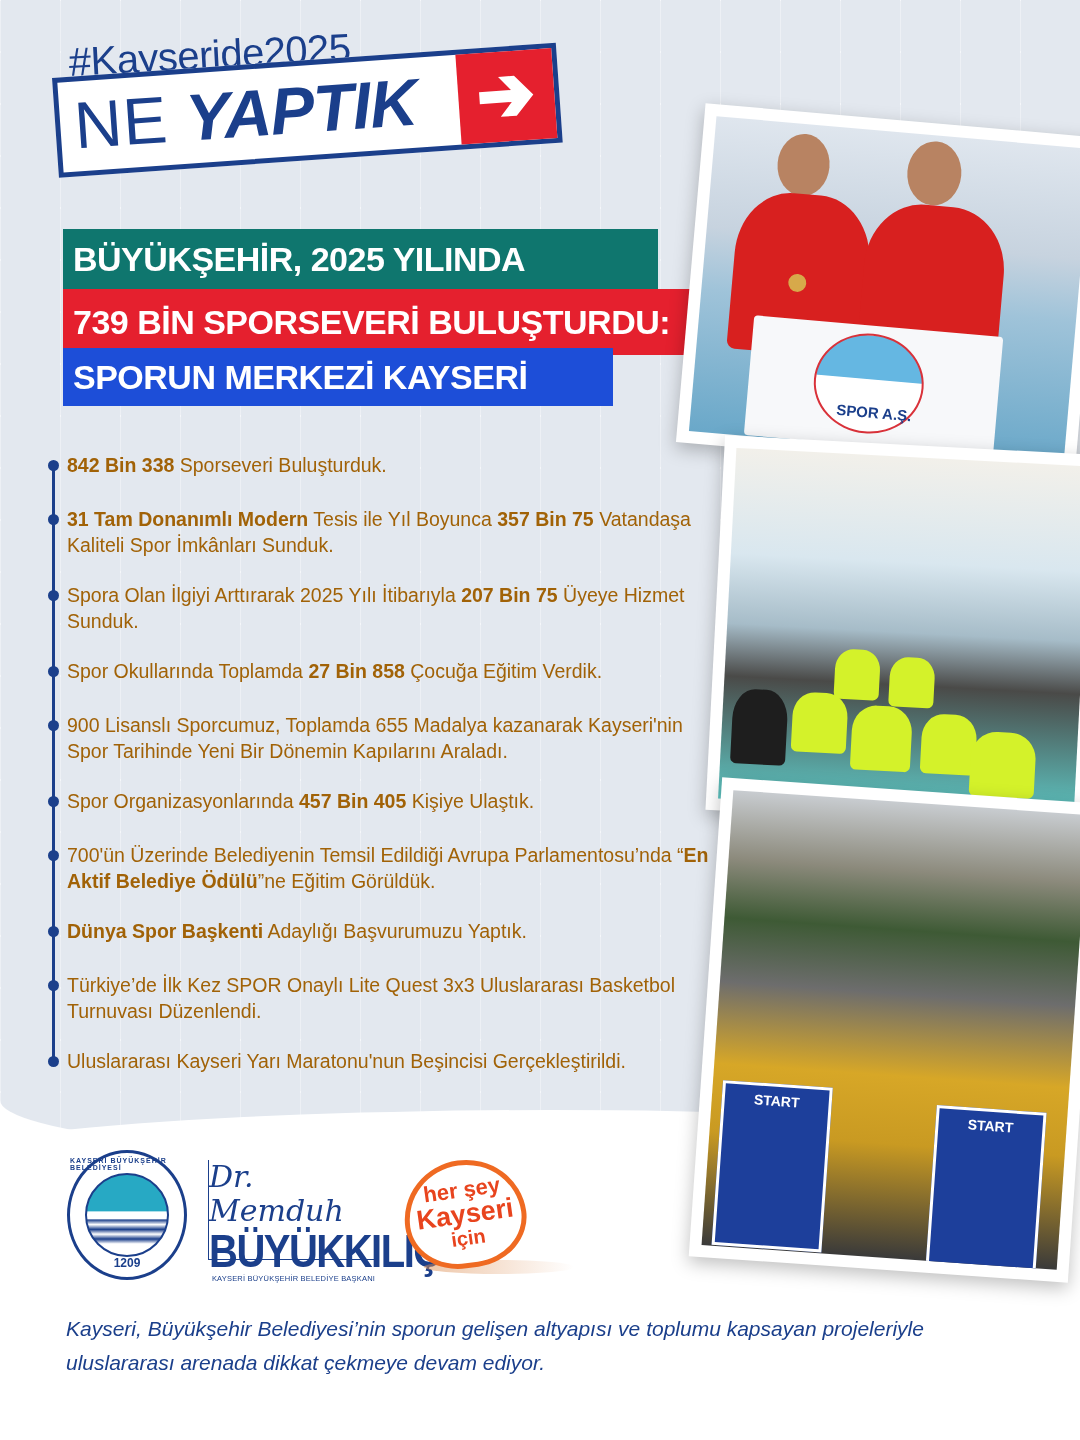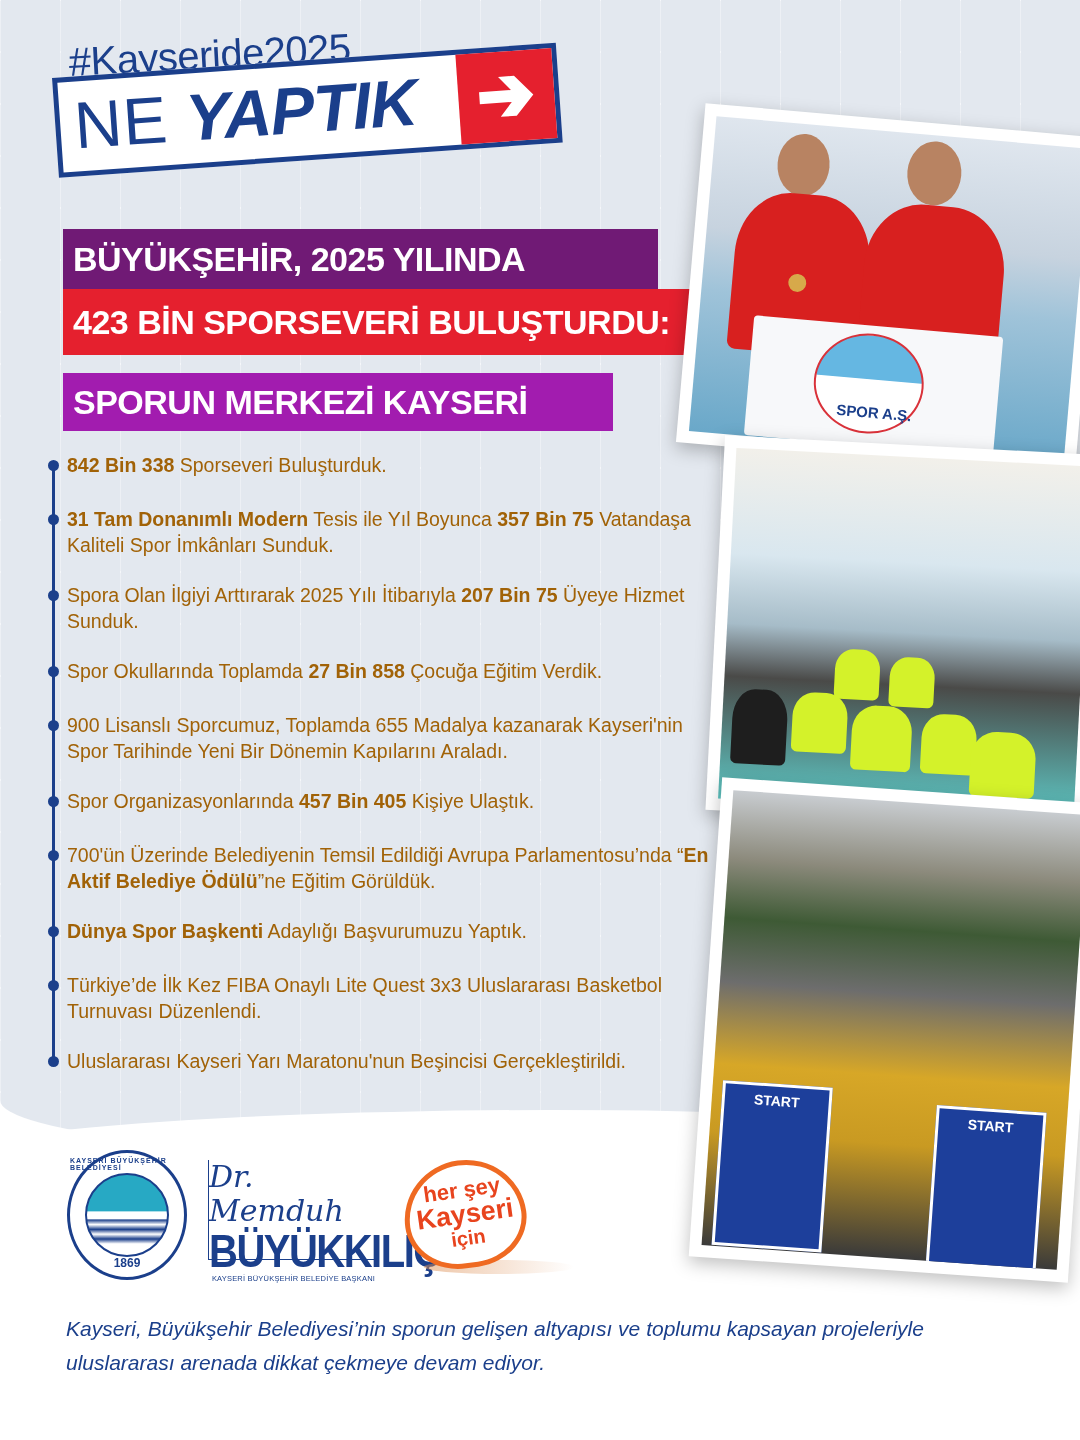--- a/index.html
+++ b/index.html
@@ -37,23 +37,23 @@
     background: #fff; border: 5px solid #1b3f8b; display: flex; align-items: stretch;
   }
   .ne-yaptik .ne { font-size: 66px; color: #1b3f8b; font-weight: normal; padding-left: 14px; line-height: 88px; letter-spacing: 1px; }
   .ne-yaptik .yaptik { font-size: 66px; color: #1b3f8b; font-weight: bold; font-style: italic; padding-left: 18px; line-height: 88px; letter-spacing: -1px; }
   .ne-yaptik .arrow-box {
     margin-left: auto; width: 96px; background: #e5202e; display: flex; align-items: center; justify-content: center;
   }
 
   
   .hbar { position: absolute; left: 63px; color: #fff; font-weight: bold; font-size: 34px; letter-spacing: -0.5px; padding-left: 10px; display: flex; align-items: center; }
-  .hbar.b1 { top: 229px; width: 595px; height: 60px; background: #701a75; }
+  .hbar.b1 { top: 229px; width: 595px; height: 60px; background: #0f766e; }
   .hbar.b2 { top: 289px; width: 720px; height: 66px; background: #e5202e; }
-  .hbar.b3 { top: 373px; width: 550px; height: 58px; background: #a21caf; }
+  .hbar.b3 { top: 348px; width: 550px; height: 58px; background: #1d4ed8; }
 
   
   .timeline { position: absolute; left: 50px; top: 452px; width: 660px; }
   .tl-line { position: absolute; left: 2px; top: 10px; width: 3px; height: 600px; background: #1b3f8b; }
   .tl-item { position: relative; padding-left: 17px; color: #a16207; font-size: 19.5px; line-height: 26px; margin-bottom: 24px; }
   .tl-item .dot { position: absolute; left: -2px; top: 8px; width: 11px; height: 11px; border-radius: 50%; background: #1b3f8b; }
   .tl-item b { font-weight: bold; }
 
   
   .photo {
@@ -119,21 +119,21 @@
   <span class="ne">NE</span>
   <span class="yaptik">YAPTIK</span>
   <span class="arrow-box">
     <svg width="62" height="50" viewBox="0 0 62 50">
         <path d="M4 19 H36 L24 5 H40 L58 25 L40 45 H24 L36 31 H4 Z" fill="#fff"></path>
       </svg>
   </span>
 </div>
 
 <div class="hbar b1">BÜYÜKŞEHİR, 2025 YILINDA</div>
-<div class="hbar b2">423 BİN SPORSEVERİ BULUŞTURDU:</div>
+<div class="hbar b2">739 BİN SPORSEVERİ BULUŞTURDU:</div>
 <div class="hbar b3">SPORUN MERKEZİ KAYSERİ</div>
 
 <div class="timeline">
   <div class="tl-line"></div>
 
   <div class="tl-item" style="margin-bottom:28px">
     <span class="dot"></span>
     <b>842 Bin 338</b><span> Sporseveri Buluşturduk.</span>
   </div>
   <div class="tl-item">
@@ -159,21 +159,21 @@
   <div class="tl-item">
     <span class="dot"></span>
     <span>700'ün Üzerinde Belediyenin Temsil Edildiği Avrupa Parlamentosu’nda “</span><b>En Aktif Belediye Ödülü</b><span>”ne Eğitim Görüldük.</span>
   </div>
   <div class="tl-item" style="margin-bottom:28px">
     <span class="dot"></span>
     <b>Dünya Spor Başkenti</b><span> Adaylığı Başvurumuzu Yaptık.</span>
   </div>
   <div class="tl-item">
     <span class="dot"></span>
-    <span>Türkiye’de İlk Kez FIBA Onaylı Lite Quest 3x3 Uluslararası Basketbol Turnuvası Düzenlendi.</span>
+    <span>Türkiye’de İlk Kez SPOR Onaylı Lite Quest 3x3 Uluslararası Basketbol Turnuvası Düzenlendi.</span>
   </div>
   <div class="tl-item">
     <span class="dot"></span>
     <span>Uluslararası Kayseri Yarı Maratonu'nun Beşincisi Gerçekleştirildi.</span>
   </div>
 </div>
 
 <div class="photo p1">
   <div class="inner">
     <div class="head" style="left:65px;top:10px;width:52px;height:62px;"></div>
@@ -207,21 +207,21 @@
     </div>
     <div class="start-arch" style="left:225px;top:300px;width:110px;height:160px;">
       <span>START</span>
     </div>
   </div>
 </div>
 
 <div class="logo-kbb">
   <span class="ring-text" style="font-size:7px;">KAYSERİ BÜYÜKŞEHİR BELEDİYESİ</span>
   <div class="inner-circle"></div>
-  <span class="year">1869</span>
+  <span class="year">1209</span>
 </div>
 
 <div class="logo-mayor">
   <div class="dr">Dr. Memduh</div>
   <div class="surname">BÜYÜKKILIÇ</div>
   <div class="role">KAYSERİ BÜYÜKŞEHİR BELEDİYE BAŞKANI</div>
 </div>
 
 <div class="logo-herşey">
   <div class="shadow"></div>

